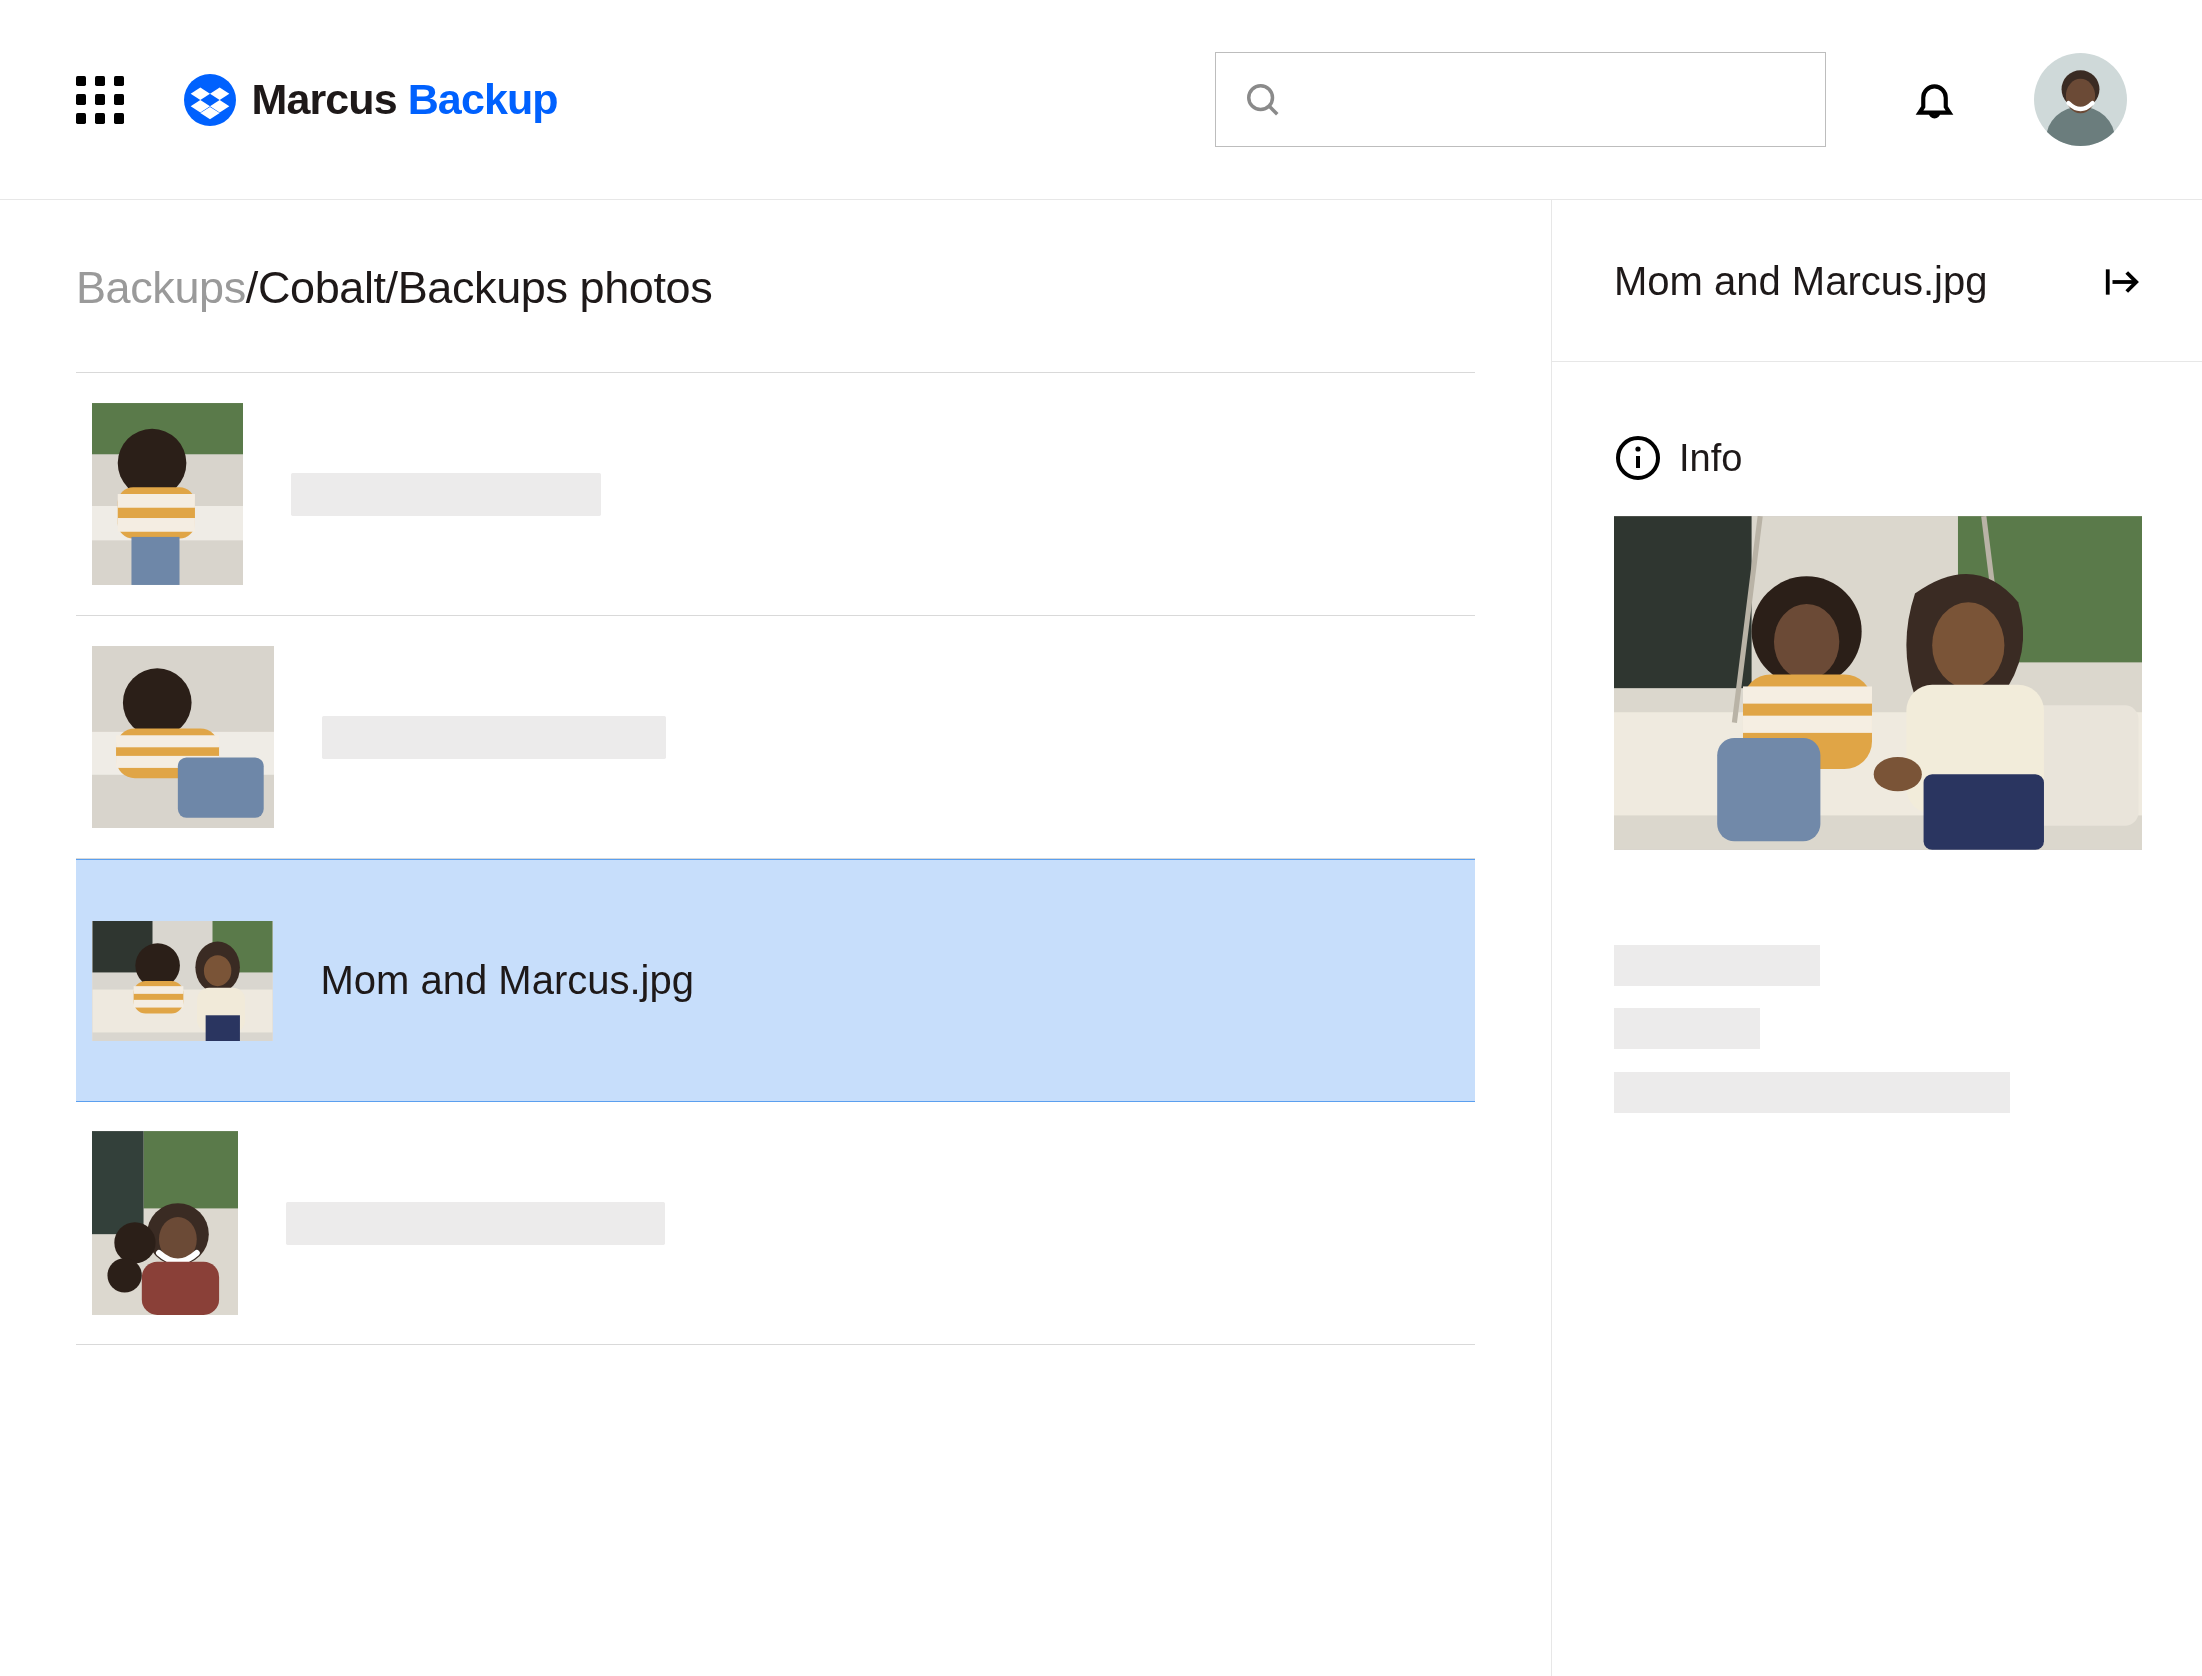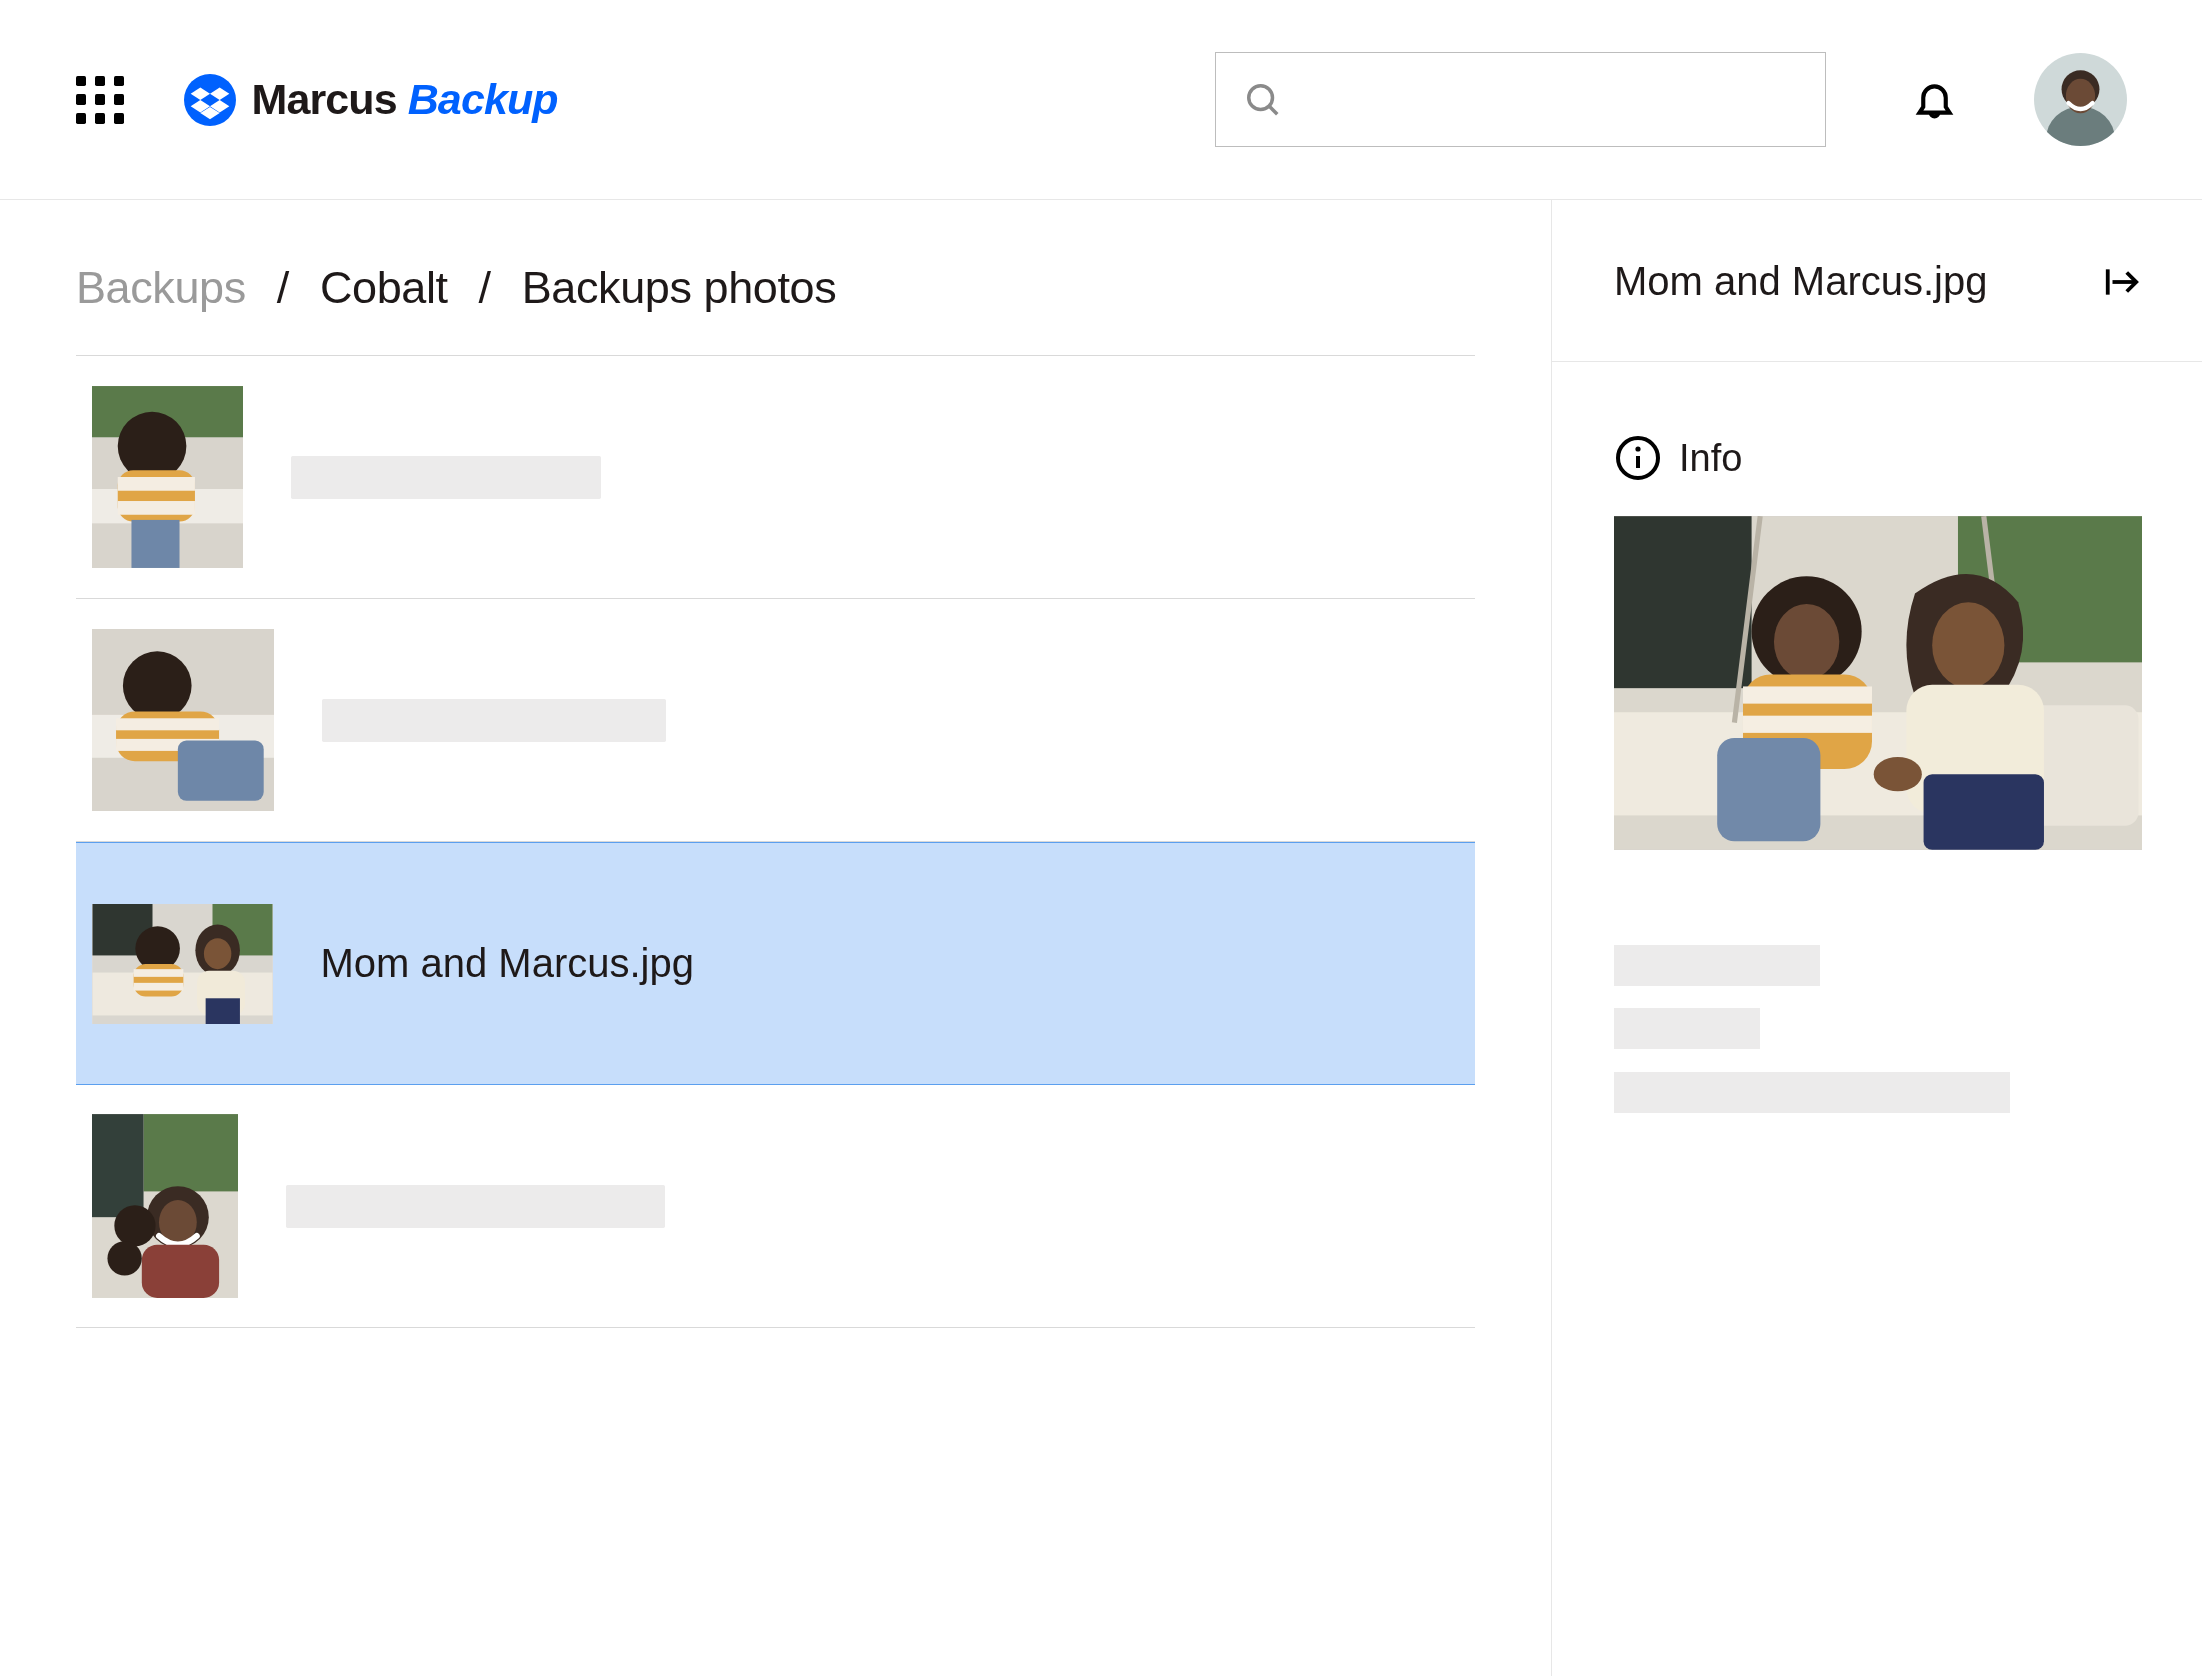--- a/index.html
+++ b/index.html
@@ -6,37 +6,37 @@
   html, body { width: 2203px; height: 1676px; font-family: -apple-system, BlinkMacSystemFont, "Segoe UI", Helvetica, Arial, sans-serif; background:#fff; color:#1e1919; }
   
   
   .header { height: 200px; border-bottom: 1.7px solid #e7e7e7; display:flex; align-items:center; padding:0 76px; gap:34px; }
   .app-launcher { width:48px; height:48px; display:grid; grid-template-columns:repeat(3,10.3px); grid-template-rows:repeat(3,10.3px); gap:8.6px; cursor:pointer; }
   .app-launcher div { background:#000; border-radius:1.7px; }
   
   .brand { display:flex; align-items:center; gap:15.5px; margin-left:26px;}
   .brand-logo { width:52px; height:52px; }
   .brand-text { font-size:43px; font-weight:700; letter-spacing:-0.9px; }
-  .brand-text .wb { color:#0061fe;font-style:italic; }
+  .brand-text .wb { color:#0061fe; }
   
   .search-box { margin-left:auto; width:611px; height:95px; border:1.7px solid #bdbdbd; display:flex; align-items:center; padding:0 27.5px; }
   .search-box svg { width:38px; height:38px; stroke:#8a8a8a; }
   .search-box input { border:none; outline:none; font-size:31px; flex:1; margin-left:20.6px; background:transparent; }
   
   .bell { width:45px; height:45px; margin-left:52px; cursor:pointer; }
   .avatar { width:93px; height:93px; border-radius:50%; margin-left:43px; overflow:hidden; cursor:pointer; }
   .avatar svg { width:100%; height:100%; display:block; }
   
   
   .body { display:flex; height:calc(1676px - 200px); }
   .main { flex:1; padding:62px 76px 0 76px; }
   .side { width:652px; border-left:1.7px solid #e7e7e7; padding:59px 62px 0 62px; }
   
   
-  .breadcrumb { display:flex; align-items:baseline; gap:31px; font-size:45px; letter-spacing:-0.4px; padding-bottom:41px; border-bottom:1.7px solid #d9d9d9; }
+  .breadcrumb { display:flex; align-items:baseline; font-size:45px; letter-spacing:-0.4px; padding-bottom:58px; border-bottom:1.7px solid #d9d9d9; }
   .breadcrumb .sep { color:#1e1919; }
   .breadcrumb .root { color:#9a9a9a; cursor:pointer; }
   .breadcrumb .crumb { cursor:pointer; }
   
   
   .file-row { display:flex; align-items:center; height:243px; border-bottom:1.7px solid #d9d9d9; padding:0 15.5px; gap:48px; cursor:pointer; }
   .file-row.selected { background:#c7defb; border-top:1.7px solid #5b9fef; border-bottom:1.7px solid #5b9fef; }
   .thumb { width:151px; height:182px; overflow:hidden; background:#ddd; flex-shrink:0; }
   .thumb.square { width:181px; height:120px; }
   .thumb svg{ width:100%; height:100%; display:block; }

